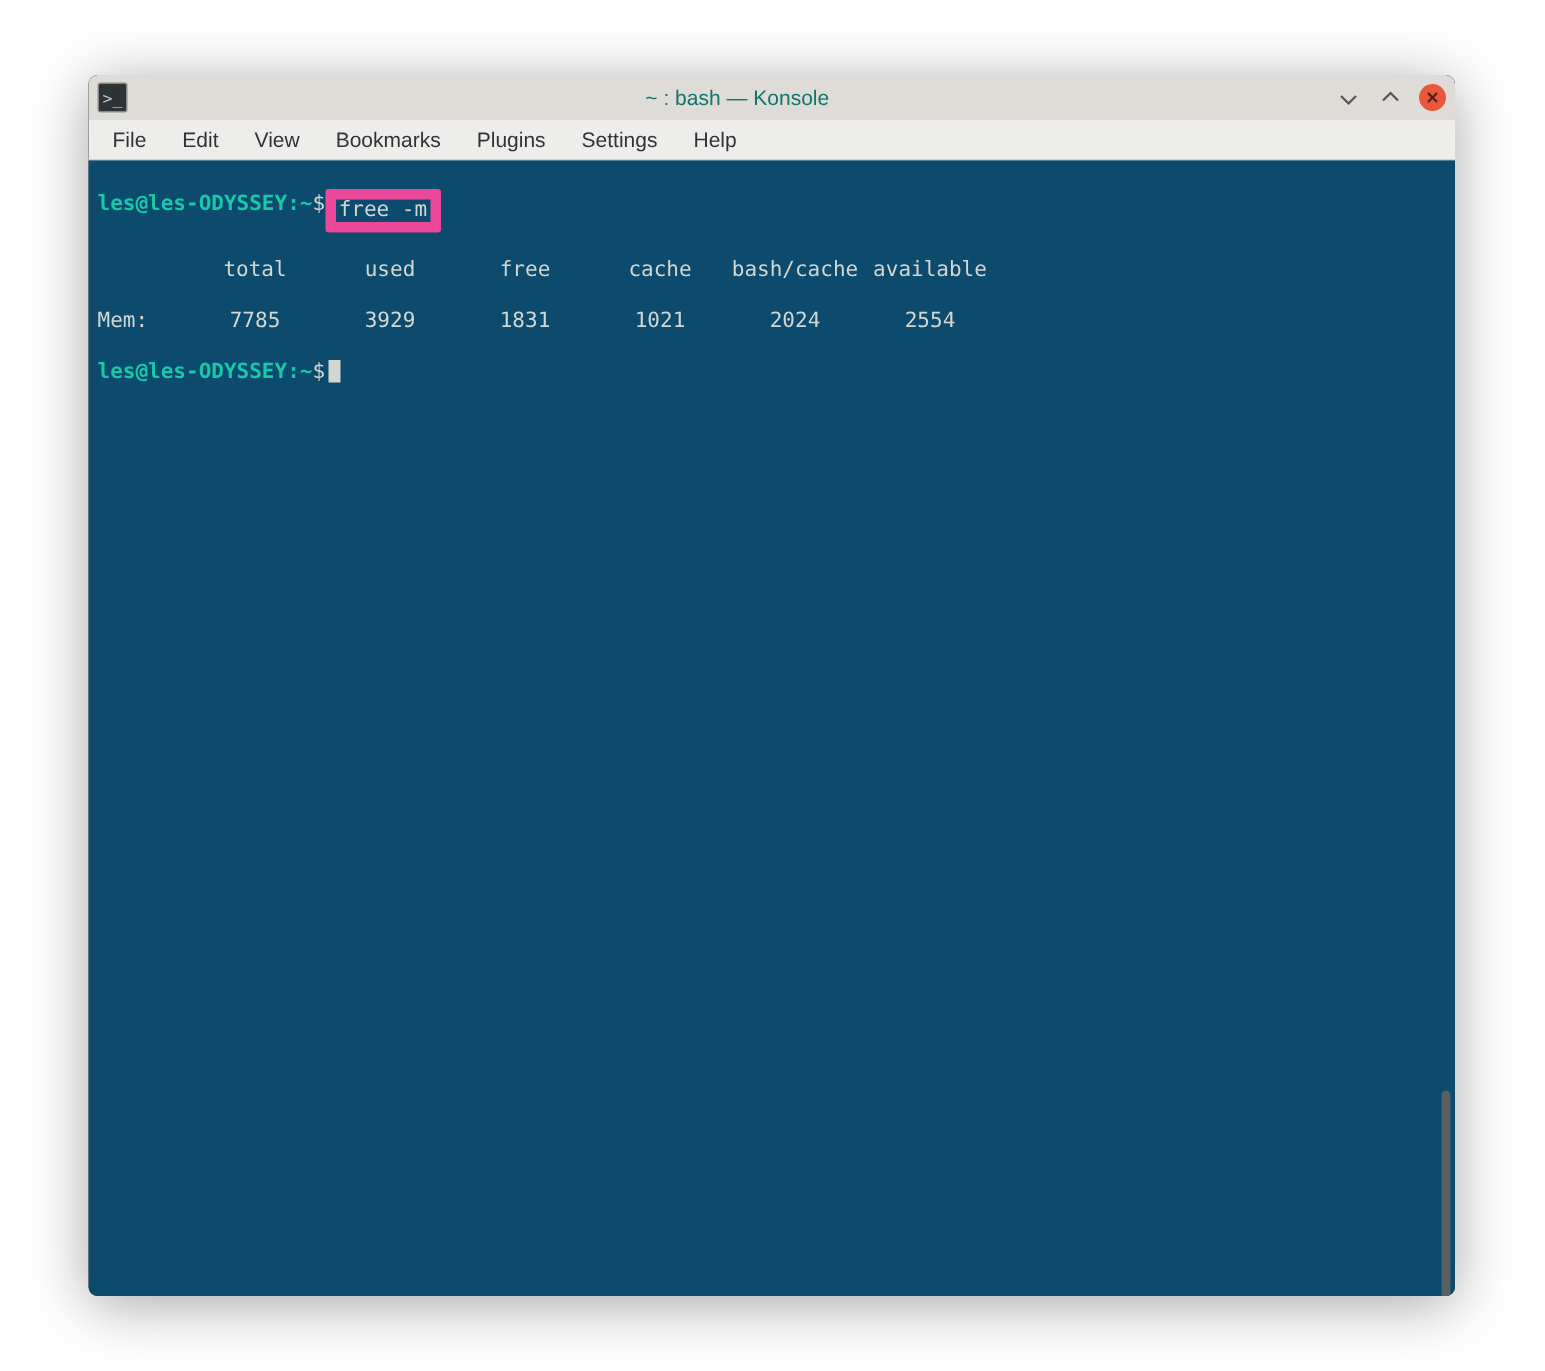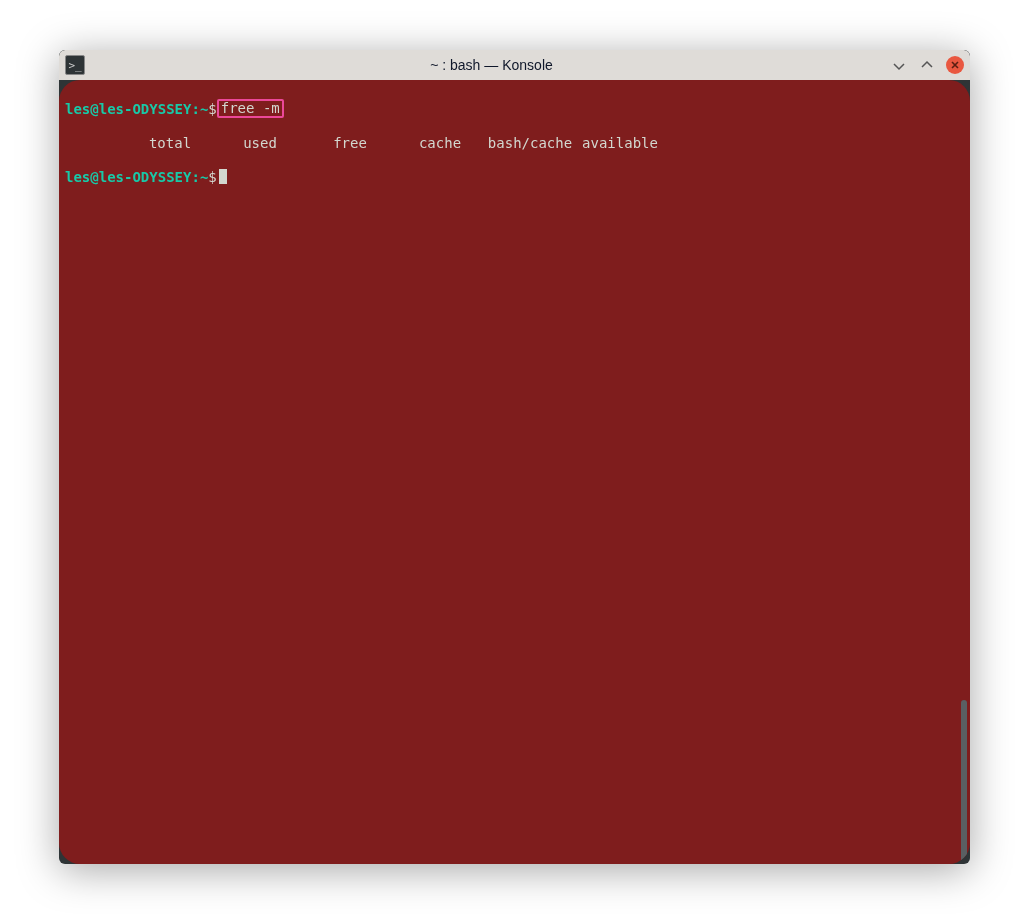--- a/index.html
+++ b/index.html
@@ -47,21 +47,21 @@
   .titlebar .app-icon span {
     color: #ccc;
     font-family: monospace;
     font-size: 11px;
     line-height: 1;
   }
   .titlebar .title {
     flex: 1;
     text-align: center;
     font-size: 14px;
-    color: #0f172a;
+    color: #0f766e;
     font-weight: 400;
   }
   .win-controls {
     display: flex;
     align-items: center;
     gap: 10px;
   }
   .win-btn {
     width: 18px;
     height: 18px;
@@ -94,36 +94,35 @@
     color: #333;
     border-bottom: 1px solid #cfcfcf;
   }
   .menubar .menu-item {
     padding: 3px 12px;
     cursor: pointer;
     border-radius: 3px;
   }
   .terminal {
     flex: 1;
-    background: #7f1d1d;
+    background: #0c4a6e;
     padding: 4px 6px 6px 6px;
     font-family: "DejaVu Sans Mono", "Menlo", "Consolas", monospace;
     font-size: 14px;
     line-height: 17px;
     color: #d3d7cf;
     position: relative;
     overflow: hidden;
     white-space: pre;
-    border-radius: 21px;
   }
   .prompt-user { color: #18c9a8; font-weight: bold; }
   .prompt-path { color: #18c9a8; font-weight: bold; }
   .prompt-dollar { color: #d3d7cf; }
   .highlight-cmd {
-    border: 2px solid #ec4899;
+    border: 7px solid #ec4899;
     border-radius: 2px;
     padding: 0 2px;
     display: inline-block;
     line-height: 15px;
     margin-top: -2px;
   }
   .term-row {
     display: flex;
   }
   .cell {
@@ -172,22 +171,32 @@
           </svg>
       </div>
       <div class="close-btn">
         <svg width="10" height="10" viewBox="0 0 10 10">
             <path d="M2 2 L8 8 M8 2 L2 8" stroke="#5a1e11" stroke-width="1.6"></path>
           </svg>
       </div>
     </div>
   </div>
 
+  <div class="menubar">
+    <div class="menu-item">File</div>
+    <div class="menu-item">Edit</div>
+    <div class="menu-item">View</div>
+    <div class="menu-item">Bookmarks</div>
+    <div class="menu-item">Plugins</div>
+    <div class="menu-item">Settings</div>
+    <div class="menu-item">Help</div>
+  </div>
 
   <div class="terminal">
 <div class="term-row"><span class="prompt-user">les@les-ODYSSEY</span><span class="prompt-user">:</span><span class="prompt-path">~</span><span class="prompt-dollar">$</span> <span class="highlight-cmd">free -m</span></div>
 <div class="term-row"><span class="cell w-label"></span><span class="cell w-col">total</span><span class="cell w-col">used</span><span class="cell w-col">free</span><span class="cell w-col">cache</span><span class="cell w-col">bash/cache</span><span class="cell w-col">available</span></div>
+<div class="term-row"><span class="cell w-label">Mem:</span><span class="cell w-col">7785</span><span class="cell w-col">3929</span><span class="cell w-col">1831</span><span class="cell w-col">1021</span><span class="cell w-col">2024</span><span class="cell w-col">2554</span></div>
 <div class="term-row"><span class="prompt-user">les@les-ODYSSEY</span><span class="prompt-user">:</span><span class="prompt-path">~</span><span class="prompt-dollar">$</span> <span class="cursor"></span></div>
 
     <div class="scrollbar"></div>
   </div>
 
 </div>
 
 </body></html>

